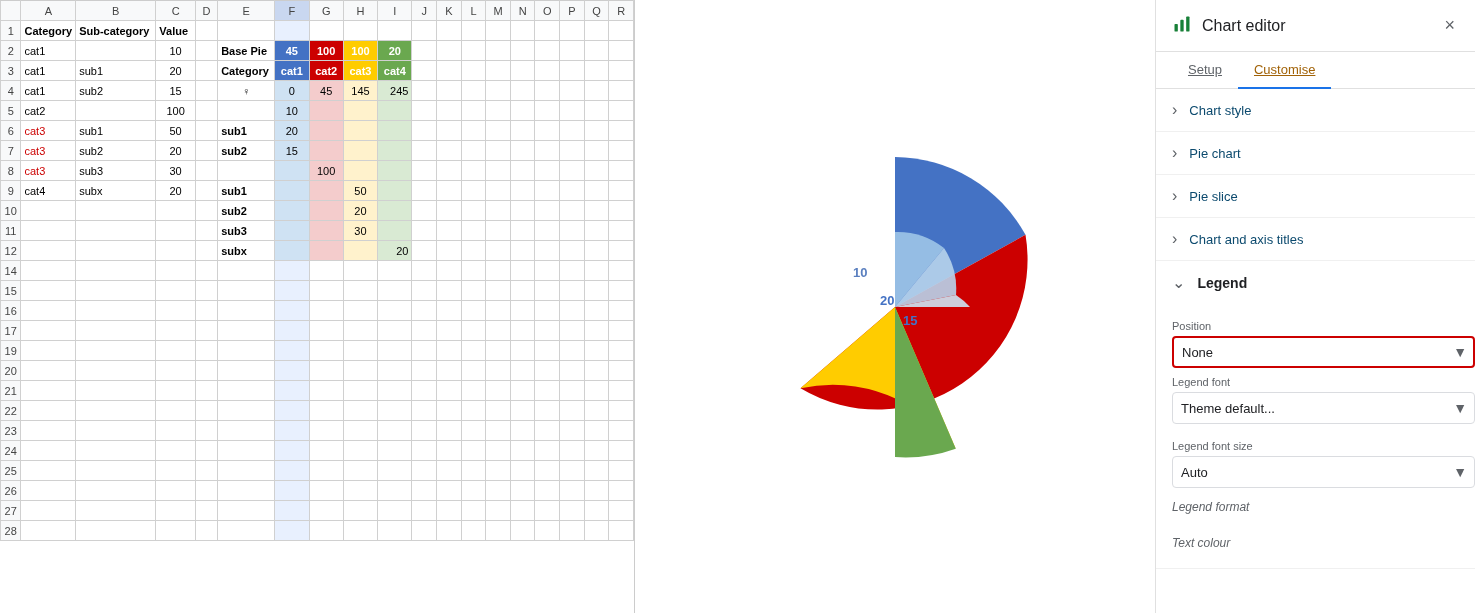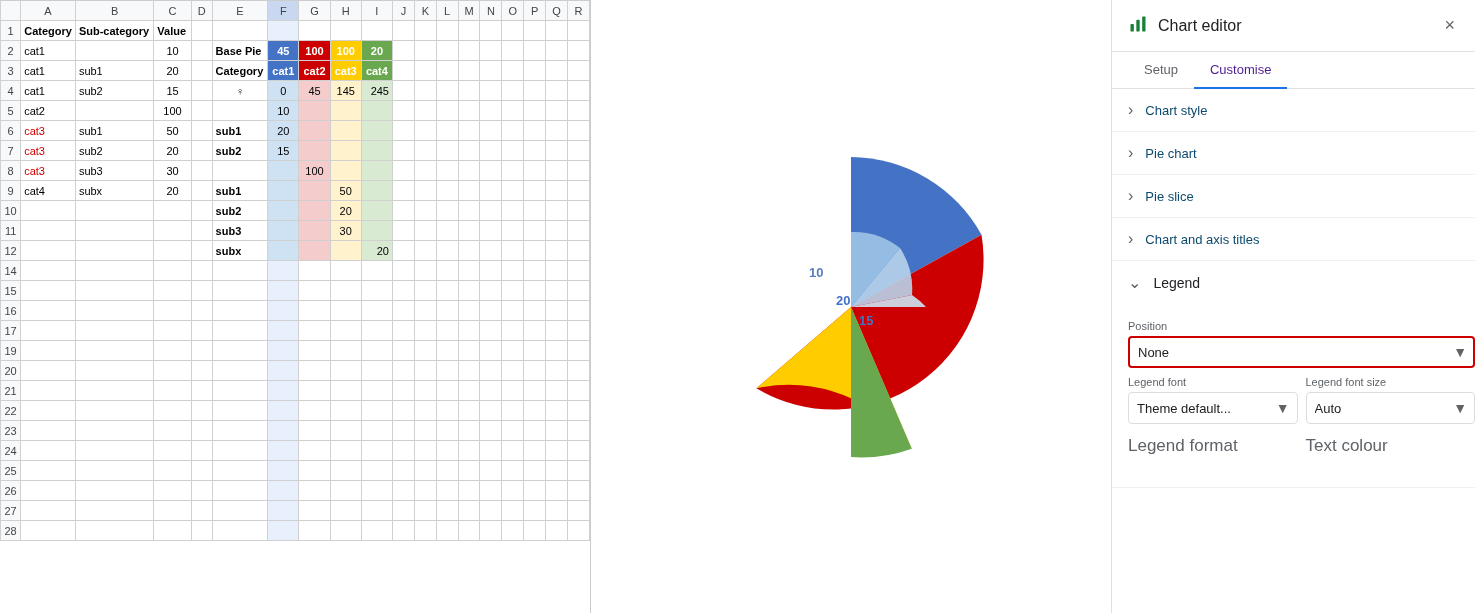--- a/index.html
+++ b/index.html
@@ -82,21 +82,21 @@
       width: 520px;
       display: flex;
       align-items: center;
       justify-content: center;
       padding: 10px;
       background: #fff;
     }
 
     
     .chart-editor {
-      width: 364px;
+      width: 320px;
       border-left: 1px solid #e0e0e0;
       background: #fff;
       display: flex;
       flex-direction: column;
       height: 100%;
       overflow-y: auto;
       justify-content: center;
     }
 
     .editor-header {
@@ -133,24 +133,25 @@
       padding: 0 16px;
     }
 
     .tab {
       padding: 10px 16px;
       cursor: pointer;
       font-size: 13px;
       color: #5f6368;
       border-bottom: 2px solid transparent;
       margin-bottom: -1px;
+      text-decoration: underline;
     }
 
     .tab.active {
-      color: #4c1d95;
+      color: #a16207;
       border-bottom: 2px solid #1a73e8;
     }
 
     .editor-body {
       padding: 0;
       flex: 1;
     }
 
     .section-row {
       display: flex;
@@ -184,21 +185,21 @@
     }
 
     .chevron-down {
       color: #5f6368;
       margin-right: 12px;
       font-size: 16px;
     }
 
     .legend-label {
       font-size: 14px;
-      font-weight: 400;
+      font-weight: 700;
       color: #202124;
     }
 
     .legend-content {
       padding: 8px 0 16px 16px;
     }
 
     .field-label {
       font-size: 11px;
       color: #5f6368;
@@ -234,29 +235,30 @@
       right: 8px;
       top: 50%;
       transform: translateY(-50%);
       color: #5f6368;
       pointer-events: none;
       font-size: 14px;
     }
 
     .two-col {
       display: grid;
-      grid-template-columns: 1fr 1fr;
+      grid-template-columns: 1fr;
       gap: 8px;
     }
 
     .bottom-field-label {
-      font-size: 17px;
+      font-size: 12px;
       color: #5f6368;
       margin-top: 12px;
-      margin-bottom: 15px;
+      margin-bottom: 2px;
+      font-style: italic;
     }
 
     
     .pie-svg {
       width: 320px;
       height: 320px;
     }
 
     
     table.grid tr:first-child th { border-top: 1px solid #ccc; }

